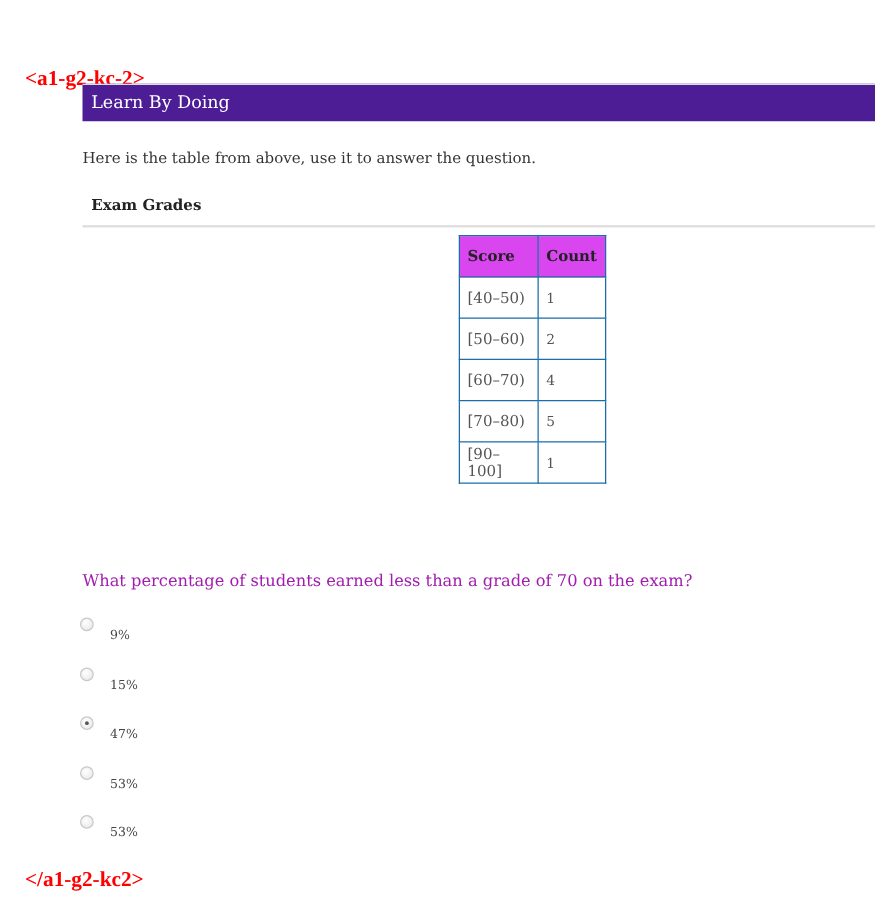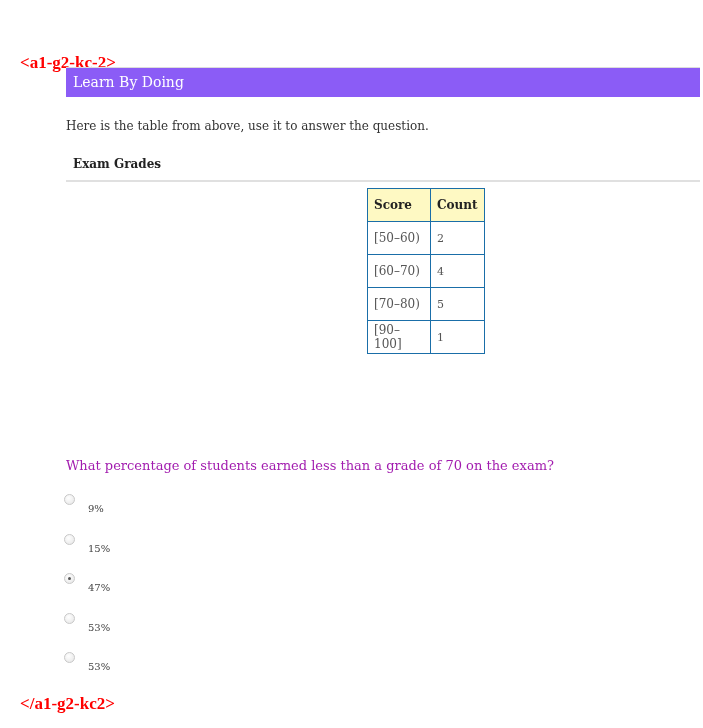--- a/index.html
+++ b/index.html
@@ -3,28 +3,28 @@
 <meta charset="utf-8">
 <style>
   html, body { margin: 0; padding: 0; background: #ffffff; }
   body { width: 703px; height: 728px; position: relative; overflow: hidden;
          font-family: "DejaVu Serif", "Liberation Serif", serif; color: #333; }
   .tag { position: absolute; left: 20px; color: #ff0000; font-weight: bold;
          font-family: "Liberation Serif", "DejaVu Serif", serif; font-size: 17px; }
   .tag.open { top: 13px; margin-top: 40px; }
   .tag.close { top: 694px; }
   .lbd-header { position: absolute; left: 66px; top: 67px; width: 634px; height: 30px;
-                background: #8b5cf6; border-top: 1px solid #dcdcdc; box-sizing: border-box; }
+                background: #4c1d95; border-top: 1px solid #dcdcdc; box-sizing: border-box; }
   .lbd-header span { position: absolute; left: 7px; top: 6px; color: #ffffff; font-size: 14px; }
   .intro { position: absolute; left: 66px; top: 119px; font-size: 12px; color: #333; }
   .tbl-caption { position: absolute; left: 73px; top: 157px; font-size: 12px; font-weight: bold; color: #222; }
   .caption-rule { position: absolute; left: 66px; top: 180px; width: 634px; height: 2px; background: #e0e0e0; }
   table.grades { position: absolute; left: 367px; top: 188px; border-collapse: collapse; font-size: 12px; }
   table.grades th, table.grades td { border: 1px solid #1a6ea8; padding: 0 6px; height: 32px; text-align: left; }
-  table.grades th { background: #fef9c3; font-weight: bold; color: #222; font-size: 12px; height: 32px; margin-left: 24px; }
+  table.grades th { background: #d946ef; font-weight: bold; color: #222; font-size: 12px; height: 32px; margin-left: 24px; }
   table.grades td { color: #555; }
   table.grades td.count { font-size: 11px; }
   .question { position: absolute; left: 66px; top: 458px; font-size: 13px; color: #a21caf; }
   .choices { position: absolute; left: 64px; top: 494px; }
   .choice { position: relative; height: 39.5px; }
   .radio { position: absolute; left: 0; top: 0; width: 11px; height: 11px; border-radius: 50%;
            border: 1px solid #c8c8c8; background: radial-gradient(circle at 40% 35%, #ffffff, #e4e4e4); box-sizing: border-box; cursor: pointer; }
   .radio.checked::after { content: ""; position: absolute; left: 3px; top: 3px; width: 3px; height: 3px; border-radius: 50%; background: #555; }
   .choice-label { position: absolute; left: 24px; top: 9px; font-size: 10px; color: #444; }
 </style>
@@ -43,20 +43,24 @@
 <div class="caption-rule"></div>
 
 <table class="grades">
   <thead>
     <tr>
       <th style="width:50px">Score</th>
       <th style="width:34px">Count</th>
     </tr>
   </thead>
   <tbody>
+    <tr>
+      <td>[40–50)</td>
+      <td class="count">1</td>
+    </tr>
     <tr>
       <td>[50–60)</td>
       <td class="count">2</td>
     </tr>
     <tr>
       <td>[60–70)</td>
       <td class="count">4</td>
     </tr>
     <tr>
       <td>[70–80)</td>

